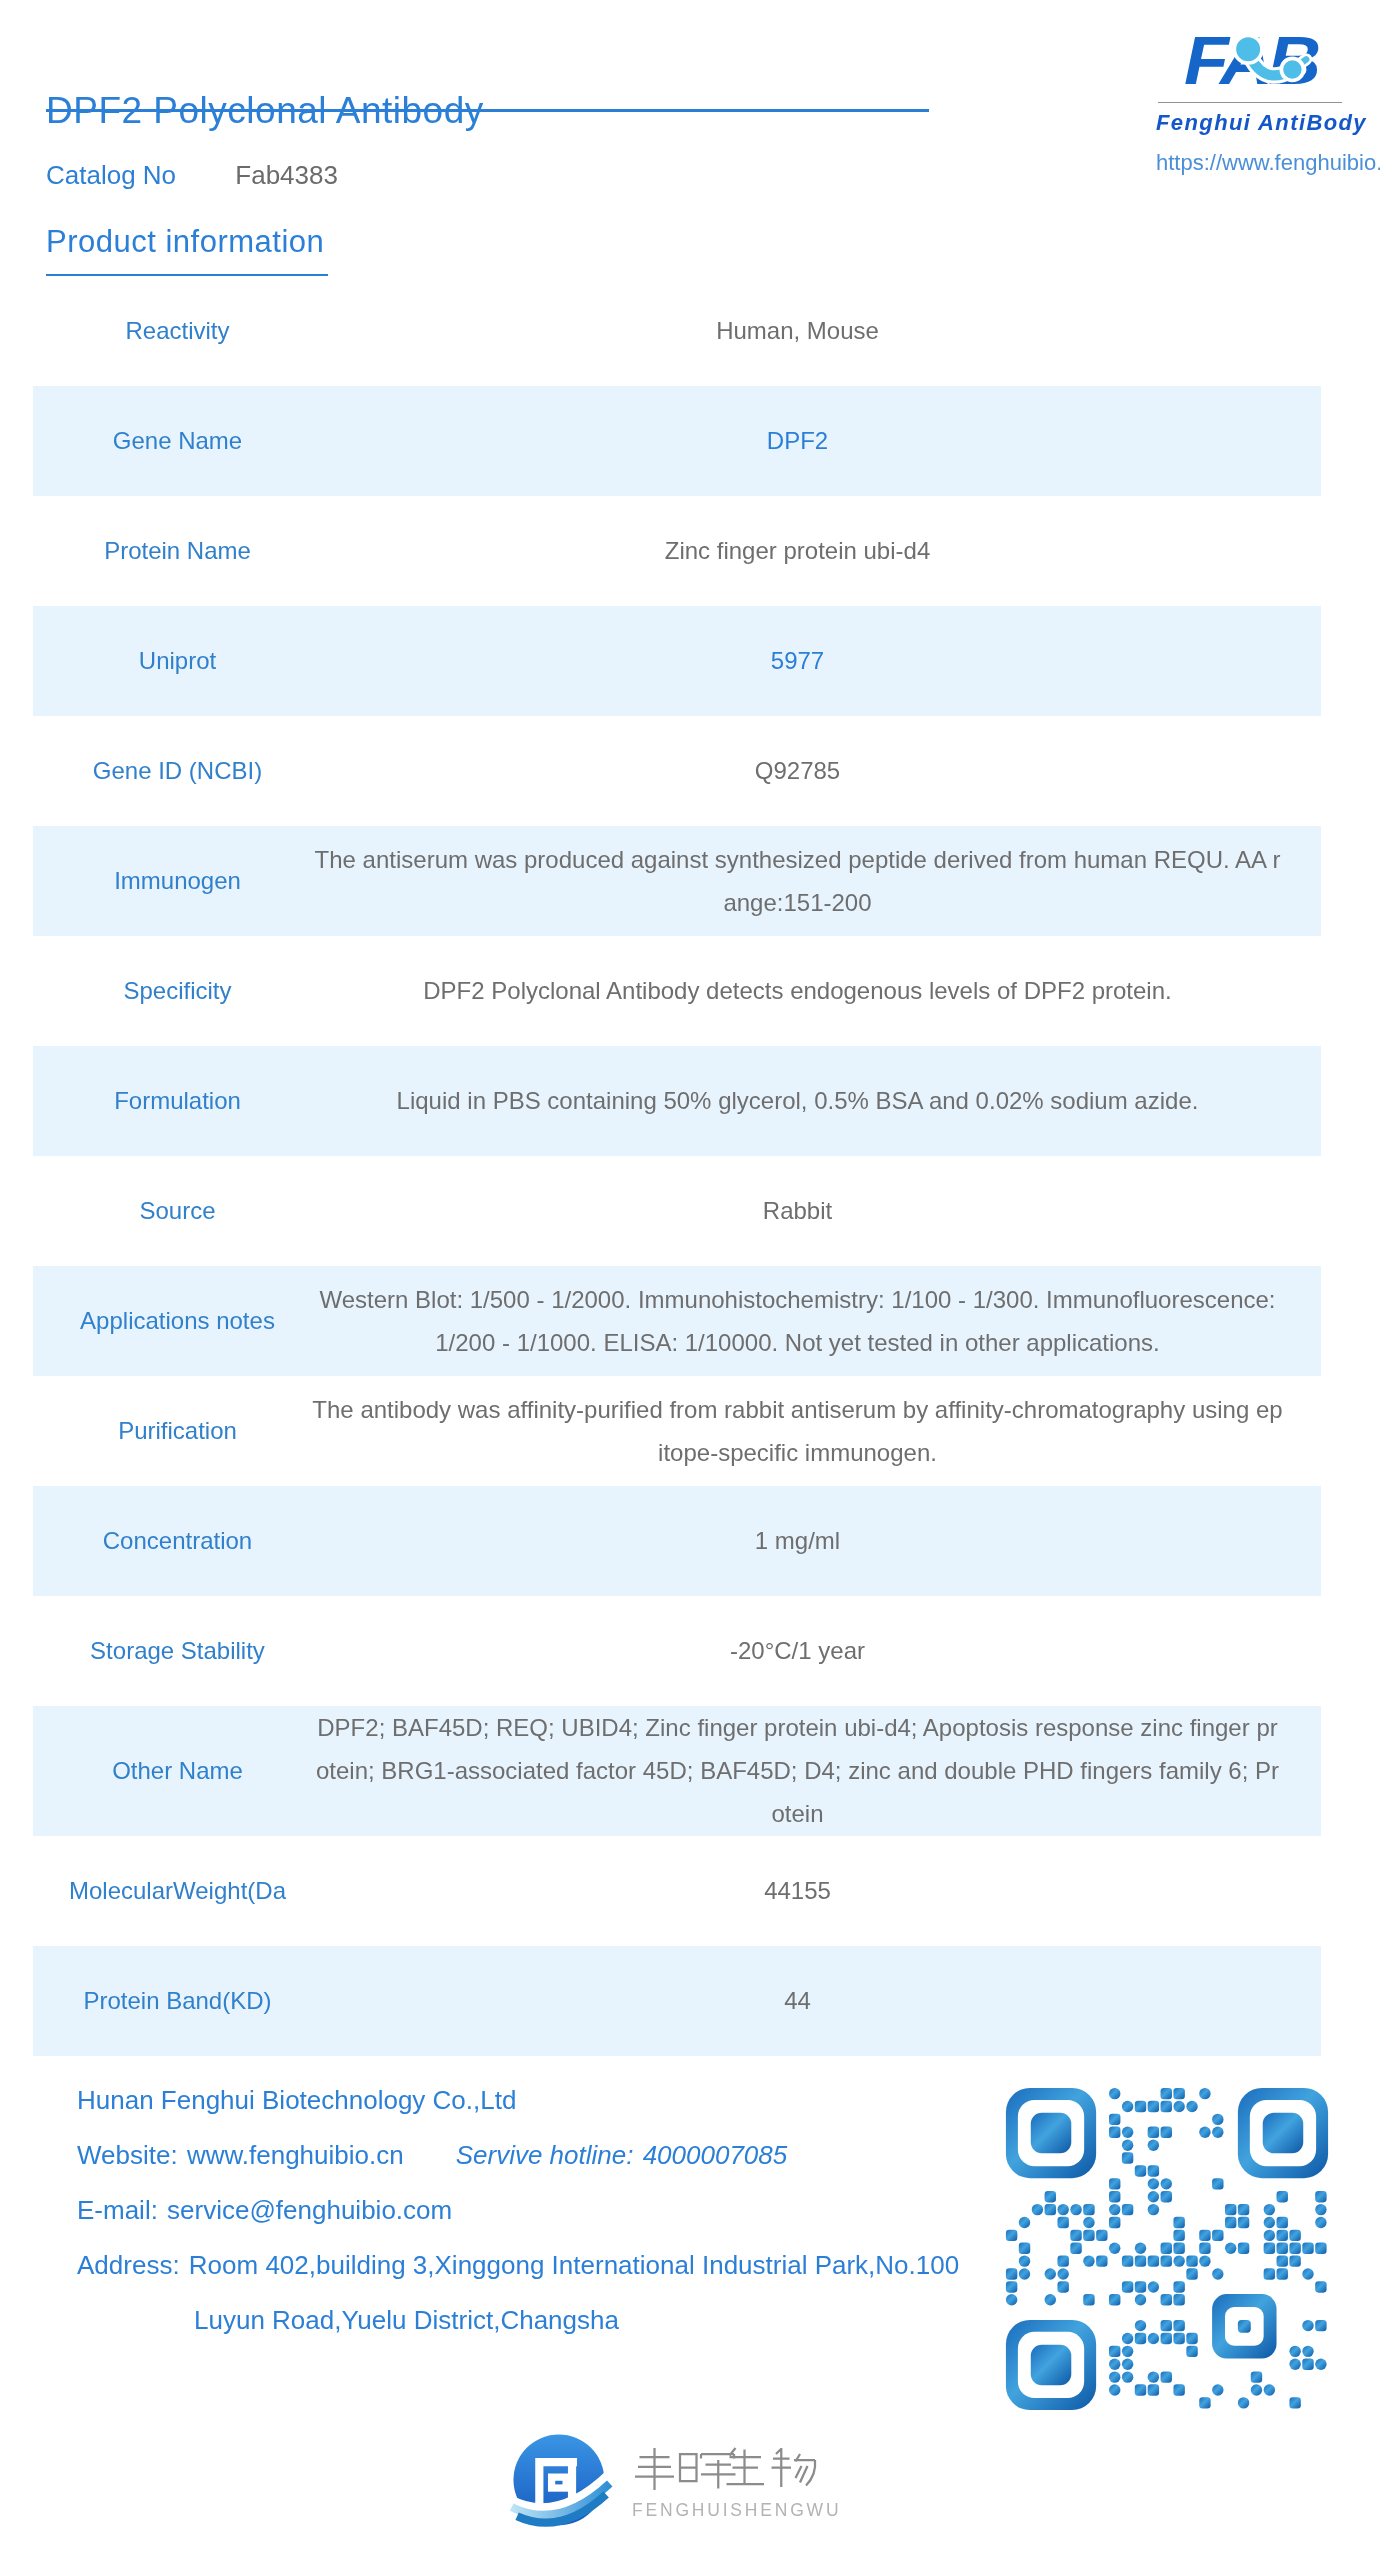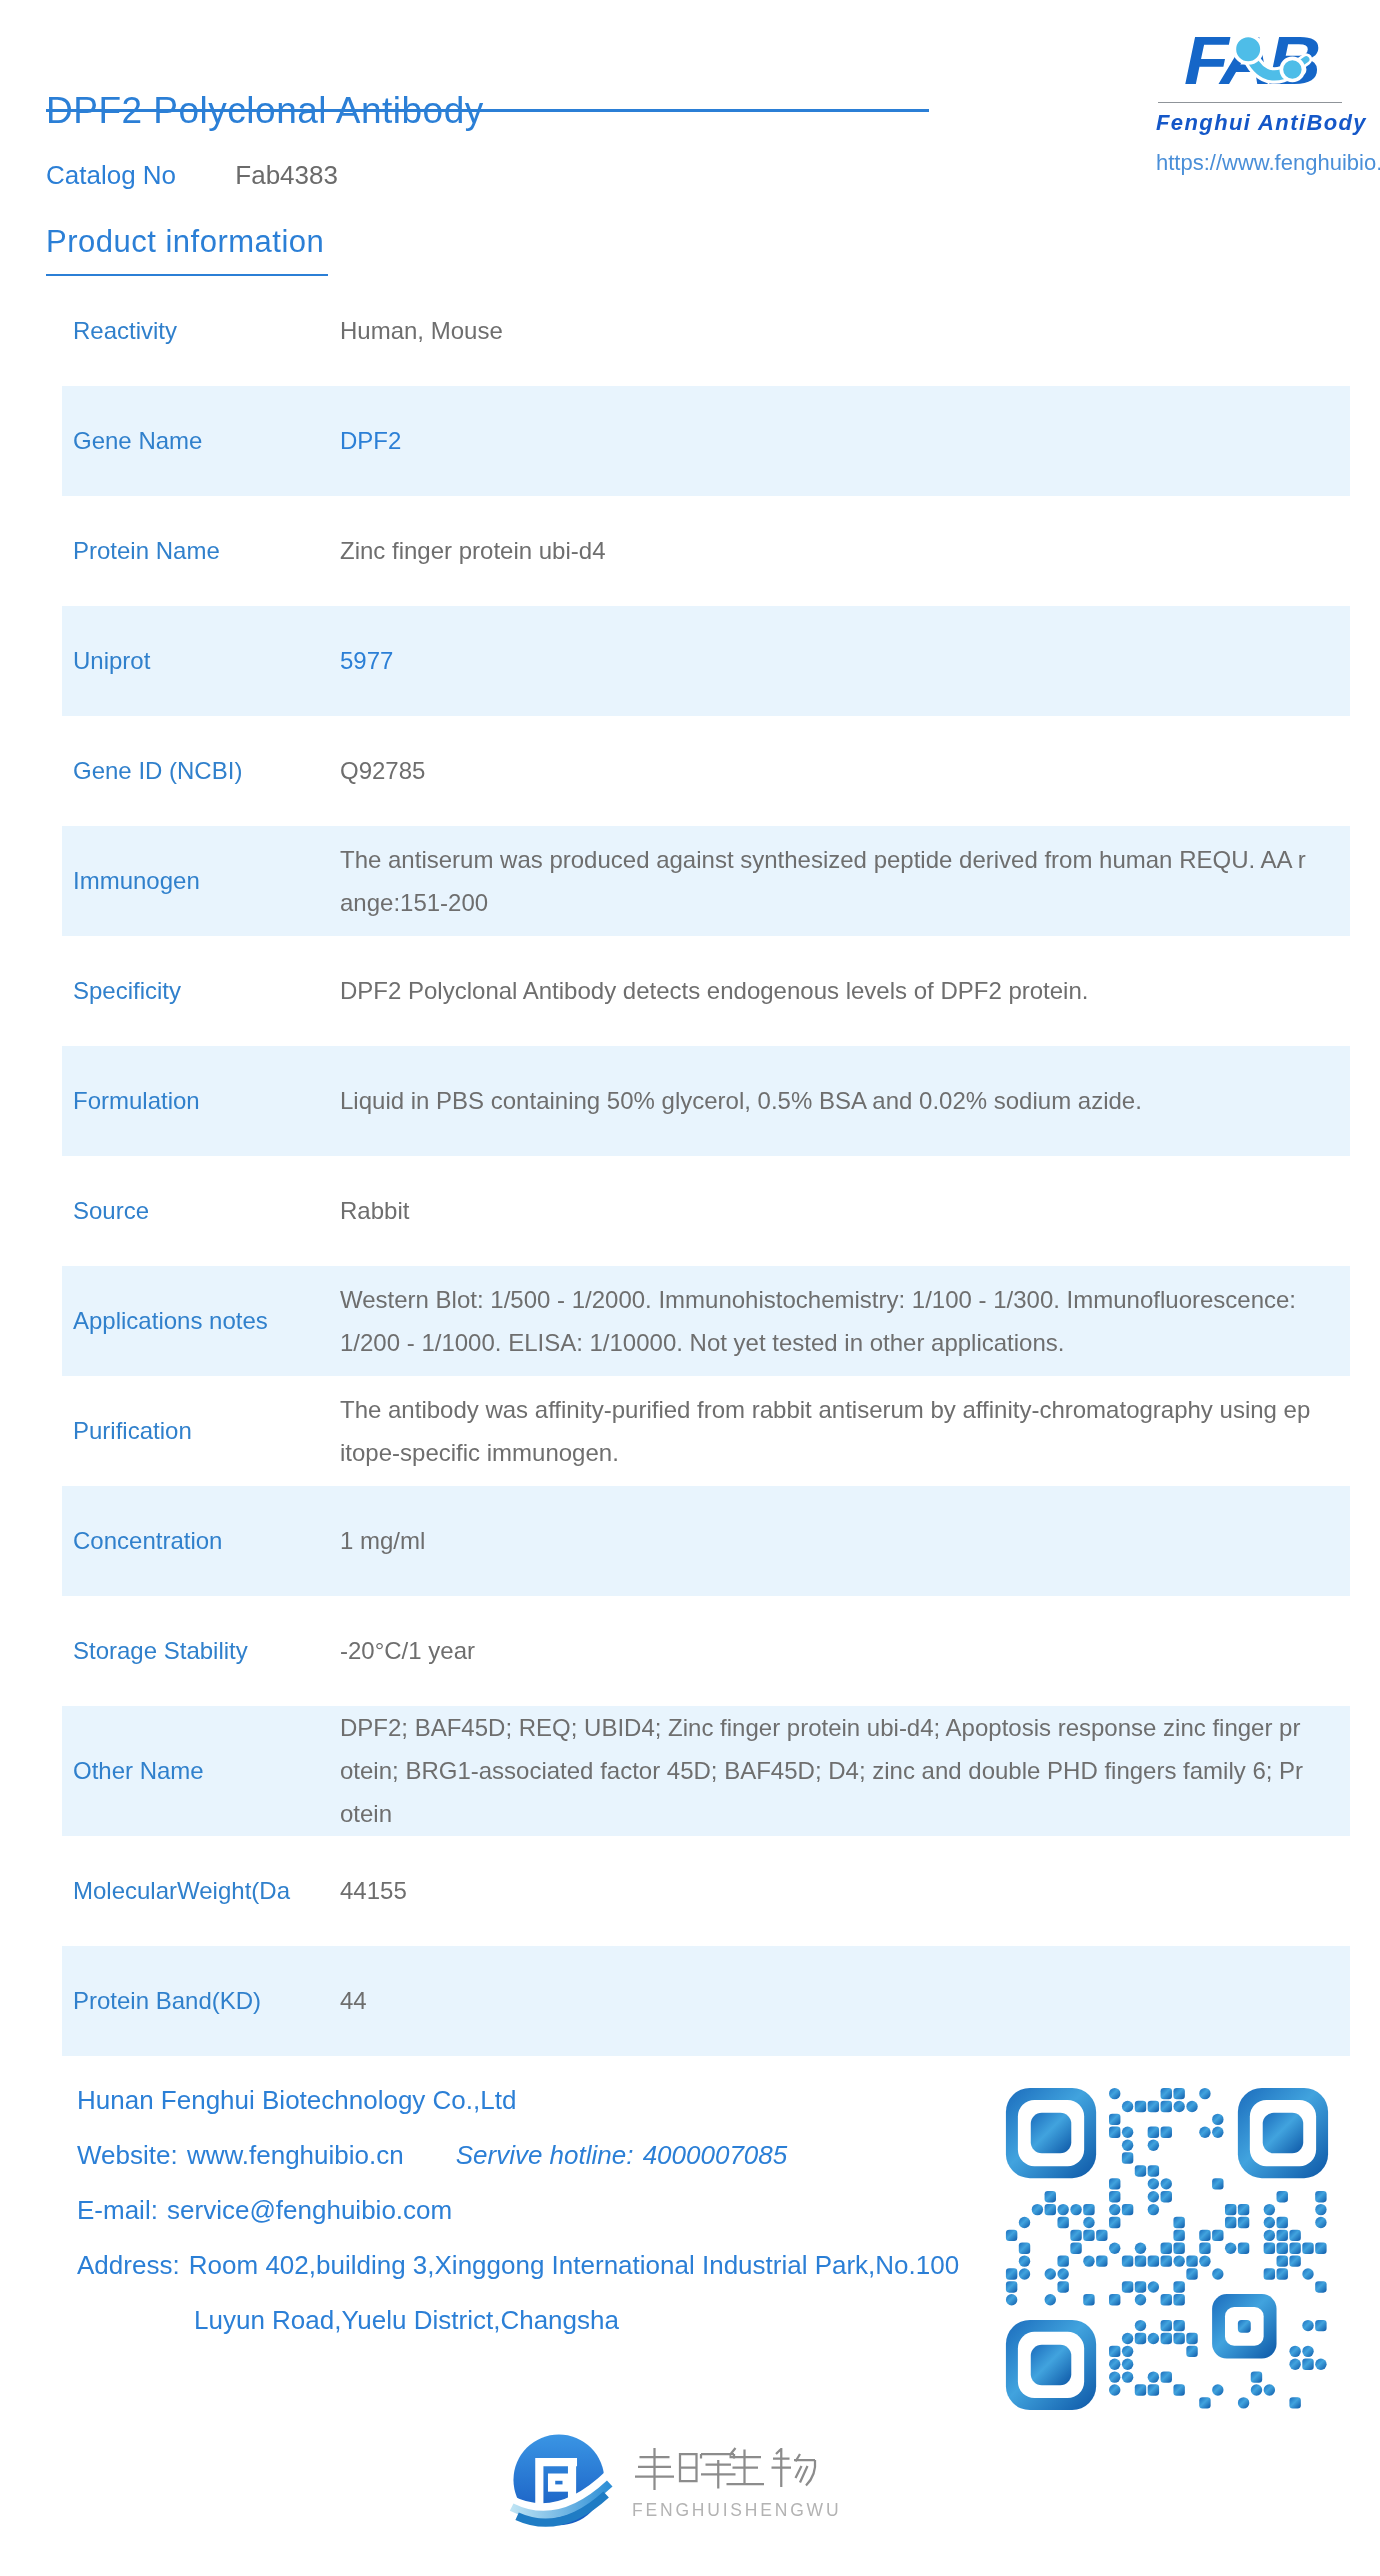--- a/index.html
+++ b/index.html
@@ -17,21 +17,21 @@
   .brand-rule{height:1.8px;background:#8f9499;margin:3.7px 1.8px 6.4px 1.8px;}
   .brand-name{font-size:22px;font-weight:bold;font-style:italic;color:#1457c8;letter-spacing:1.4px;white-space:nowrap;}
   .brand-url{font-size:22px;color:#4a8fd8;margin-top:14px;white-space:nowrap;}
   .catalog{position:absolute;left:46px;top:160px;font-size:26px;}
   .catalog .lab{color:#2b7fd6;}
   .catalog .val{color:#6b6b6b;margin-left:52px;}
   
   .section-title{position:absolute;left:46px;top:224px;font-size:31px;color:#2b7fd6;letter-spacing:0.5px;}
   .section-rule{position:absolute;left:46px;top:274px;width:282px;height:1.8px;background:#2b7fd6;}
   
-  .ptable{position:absolute;left:62px;top:276px;width:1288px;}
+  .ptable{position:absolute;left:33px;top:276px;width:1288px;text-align:center;}
   .row{display:flex;align-items:center;min-height:110px;}
   .row.alt{background:#e8f4fd;}
   .row .l{flex:0 0 267px;padding-left:11px;font-size:24px;color:#3080cc;}
   .row .v{width:973px;padding-right:37px;font-size:24px;color:#6e6e6e;line-height:1.8;word-break:break-all;}
   .row .v.link{color:#2b7fd6;}
   
   .footer{position:absolute;left:77px;top:2085px;font-size:26px;color:#2b7fd6;}
   .f-line{margin-bottom:25px;line-height:30px;white-space:nowrap;}
   .f-line .fl{margin-right:9.2px;}
   .hotline-group{margin-left:52px;font-style:italic;}

